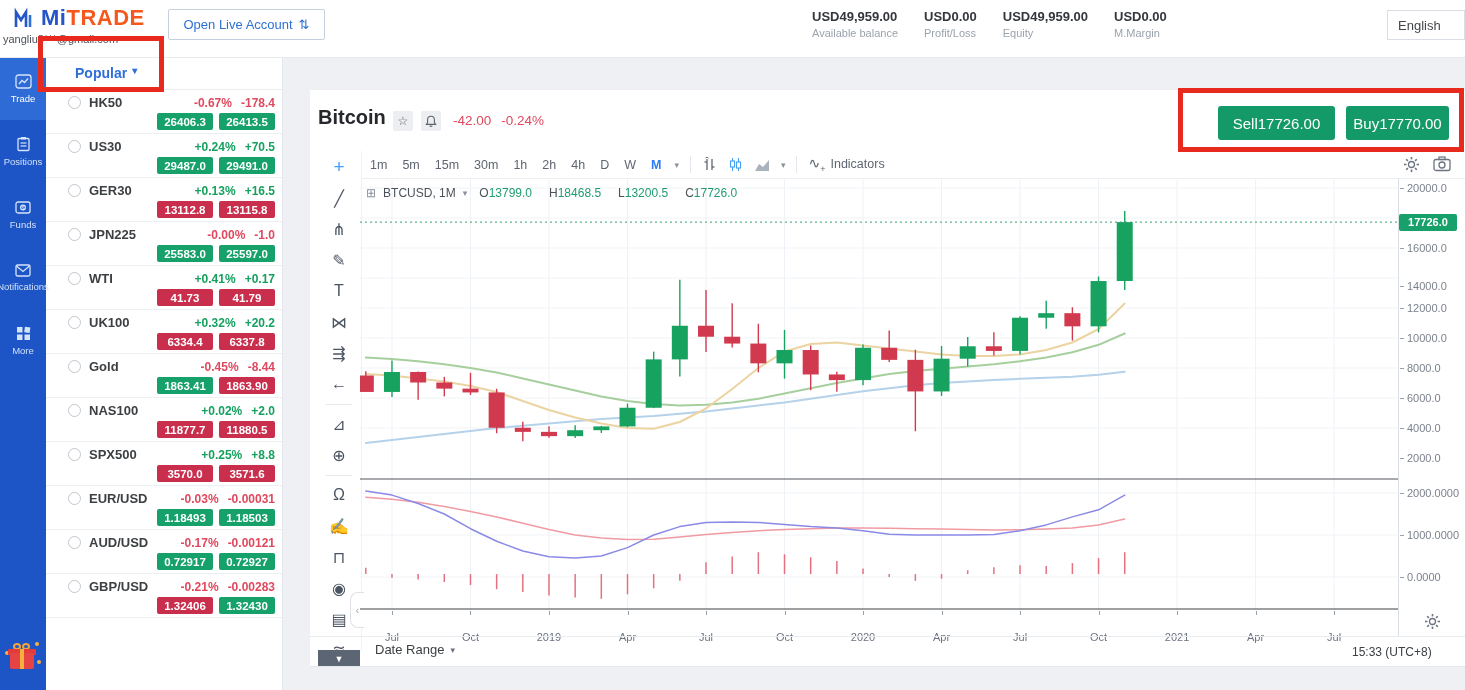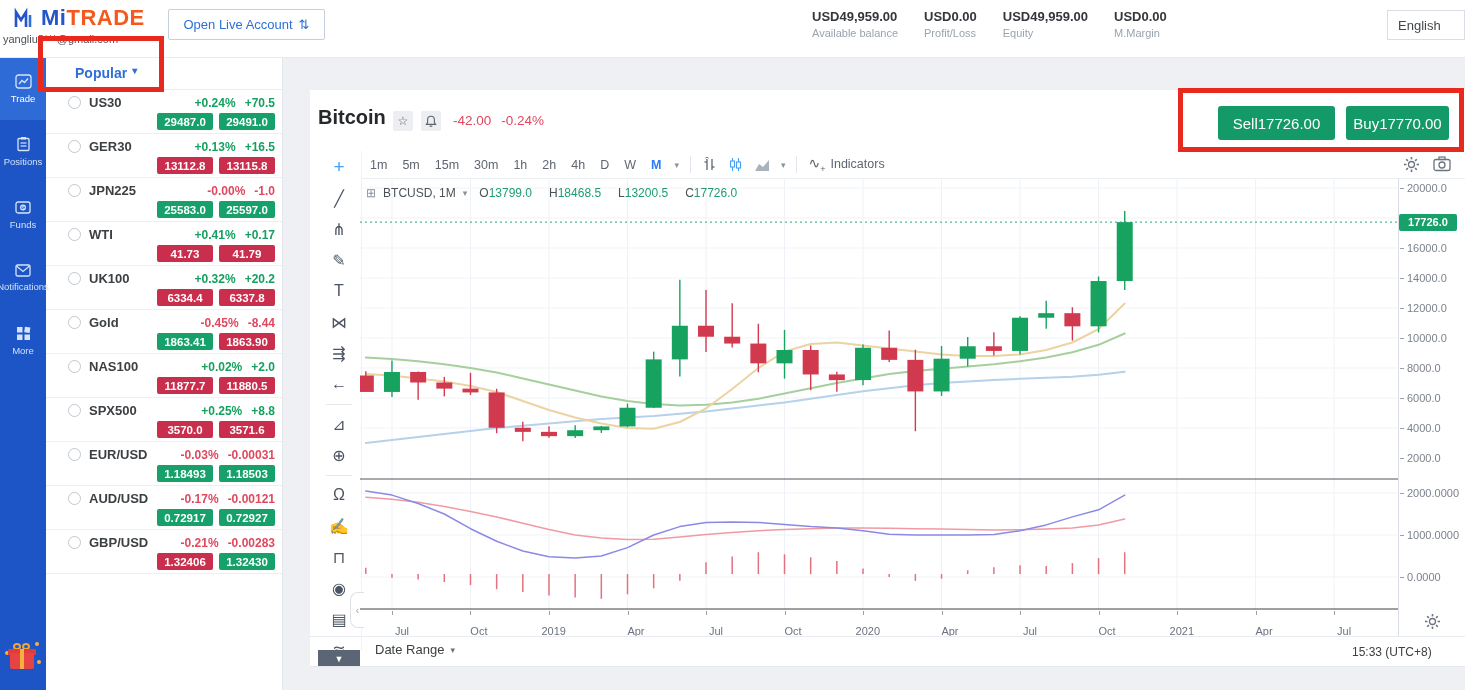--- a/index.html
+++ b/index.html
@@ -101,21 +101,21 @@
   #legend .fld{margin-left:5px}
   #legend .fld b{font-weight:normal;color:#4b5158}
   #legend .fld span{color:#1f9d6f}
   #price-axis{position:absolute;left:1398px;top:178px;width:67px;height:457px;font-size:11px;color:#7c828c}
   #axis-border{position:absolute;left:1398px;top:178px;width:1px;height:458px;background:#dadfe6}
   .ax-label{position:absolute;left:9px;white-space:nowrap}
   .ax-label::before{content:"";position:absolute;left:-7px;top:6px;width:4px;height:1px;background:#9aa0a8}
   #price-tag{position:absolute;left:1px;width:58px;height:17px;background:#17a06a;color:#fff;font-size:11px;font-weight:bold;
              border-radius:2px;display:flex;align-items:center;justify-content:center;z-index:2}
   #date-axis{position:absolute;left:360px;top:611px;width:1038px;height:24px;font-size:11px;color:#6b7280}
-  .dt-label{position:absolute;top:14px;width:34px;text-align:right;cursor:default}
+  .dt-label{position:absolute;top:20px;width:34px;text-align:center;cursor:default}
   .dt-tick{position:absolute;top:0;width:1px;height:4px;background:#9aa0a8}
 
   
   #footer-sep{position:absolute;left:310px;top:636px;width:1155px;height:1px;background:#e8ebef}
   #date-range{position:absolute;left:375px;top:642px;font-size:13px;color:#3c4043;display:flex;align-items:center;gap:6px;cursor:pointer}
   #date-range .caret{font-size:9px;color:#6b7280}
   #clock{position:absolute;left:1352px;top:645px;font-size:12px;color:#3c4043}
   #gear-bottom{position:absolute;left:1424px;top:613px;cursor:pointer}
   #card-bottom{position:absolute;left:310px;top:666px;width:1155px;height:1px;background:#e4e8ee}
 
@@ -232,20 +232,34 @@
 </div>
 
 <div id="watchlist">
   <div id="wl-header">
     <span id="wl-filter">
       <span>Popular</span>
       <span class="caret">▾</span>
     </span>
   </div>
   <div id="wl-rows">
+      <div class="wl-row">
+        <div class="wl-line1">
+          <span class="radio"></span>
+          <span class="wl-name">HK50</span>
+          <span class="wl-chg down">
+            <span>-0.67%</span>
+            <span>-178.4</span>
+          </span>
+        </div>
+        <div class="wl-badges">
+          <span class="badge green">26406.3</span>
+          <span class="badge green">26413.5</span>
+        </div>
+      </div>
       <div class="wl-row">
         <div class="wl-line1">
           <span class="radio"></span>
           <span class="wl-name">US30</span>
           <span class="wl-chg up">
             <span>+0.24%</span>
             <span>+70.5</span>
           </span>
         </div>
         <div class="wl-badges">
@@ -645,21 +659,21 @@
       <span class="fld"><b>L</b><span>13200.5</span></span>
       <span class="fld"><b>C</b><span>17726.0</span></span>
     </span>
 </div>
 
 <div id="axis-border"></div>
 <div id="price-axis">
     <span class="ax-label" style="top: 4px;">20000.0</span>
     <span class="ax-label" style="top: 34px;">18000.0</span>
     <span class="ax-label" style="top: 64px;">16000.0</span>
-    <span class="ax-label" style="top: 94px;">14000.0</span>
+    <span class="ax-label" style="top: 102px;">14000.0</span>
     <span class="ax-label" style="top: 124px;">12000.0</span>
     <span class="ax-label" style="top: 154px;">10000.0</span>
     <span class="ax-label" style="top: 184px;">8000.0</span>
     <span class="ax-label" style="top: 214px;">6000.0</span>
     <span class="ax-label" style="top: 244px;">4000.0</span>
     <span class="ax-label" style="top: 274px;">2000.0</span>
     <span class="ax-label" style="top: 309px;">2000.0000</span>
     <span class="ax-label" style="top: 351px;">1000.0000</span>
     <span class="ax-label" style="top: 393px;">0.0000</span>
     <span id="price-tag" style="top: 35.61px;">17726.0</span>

